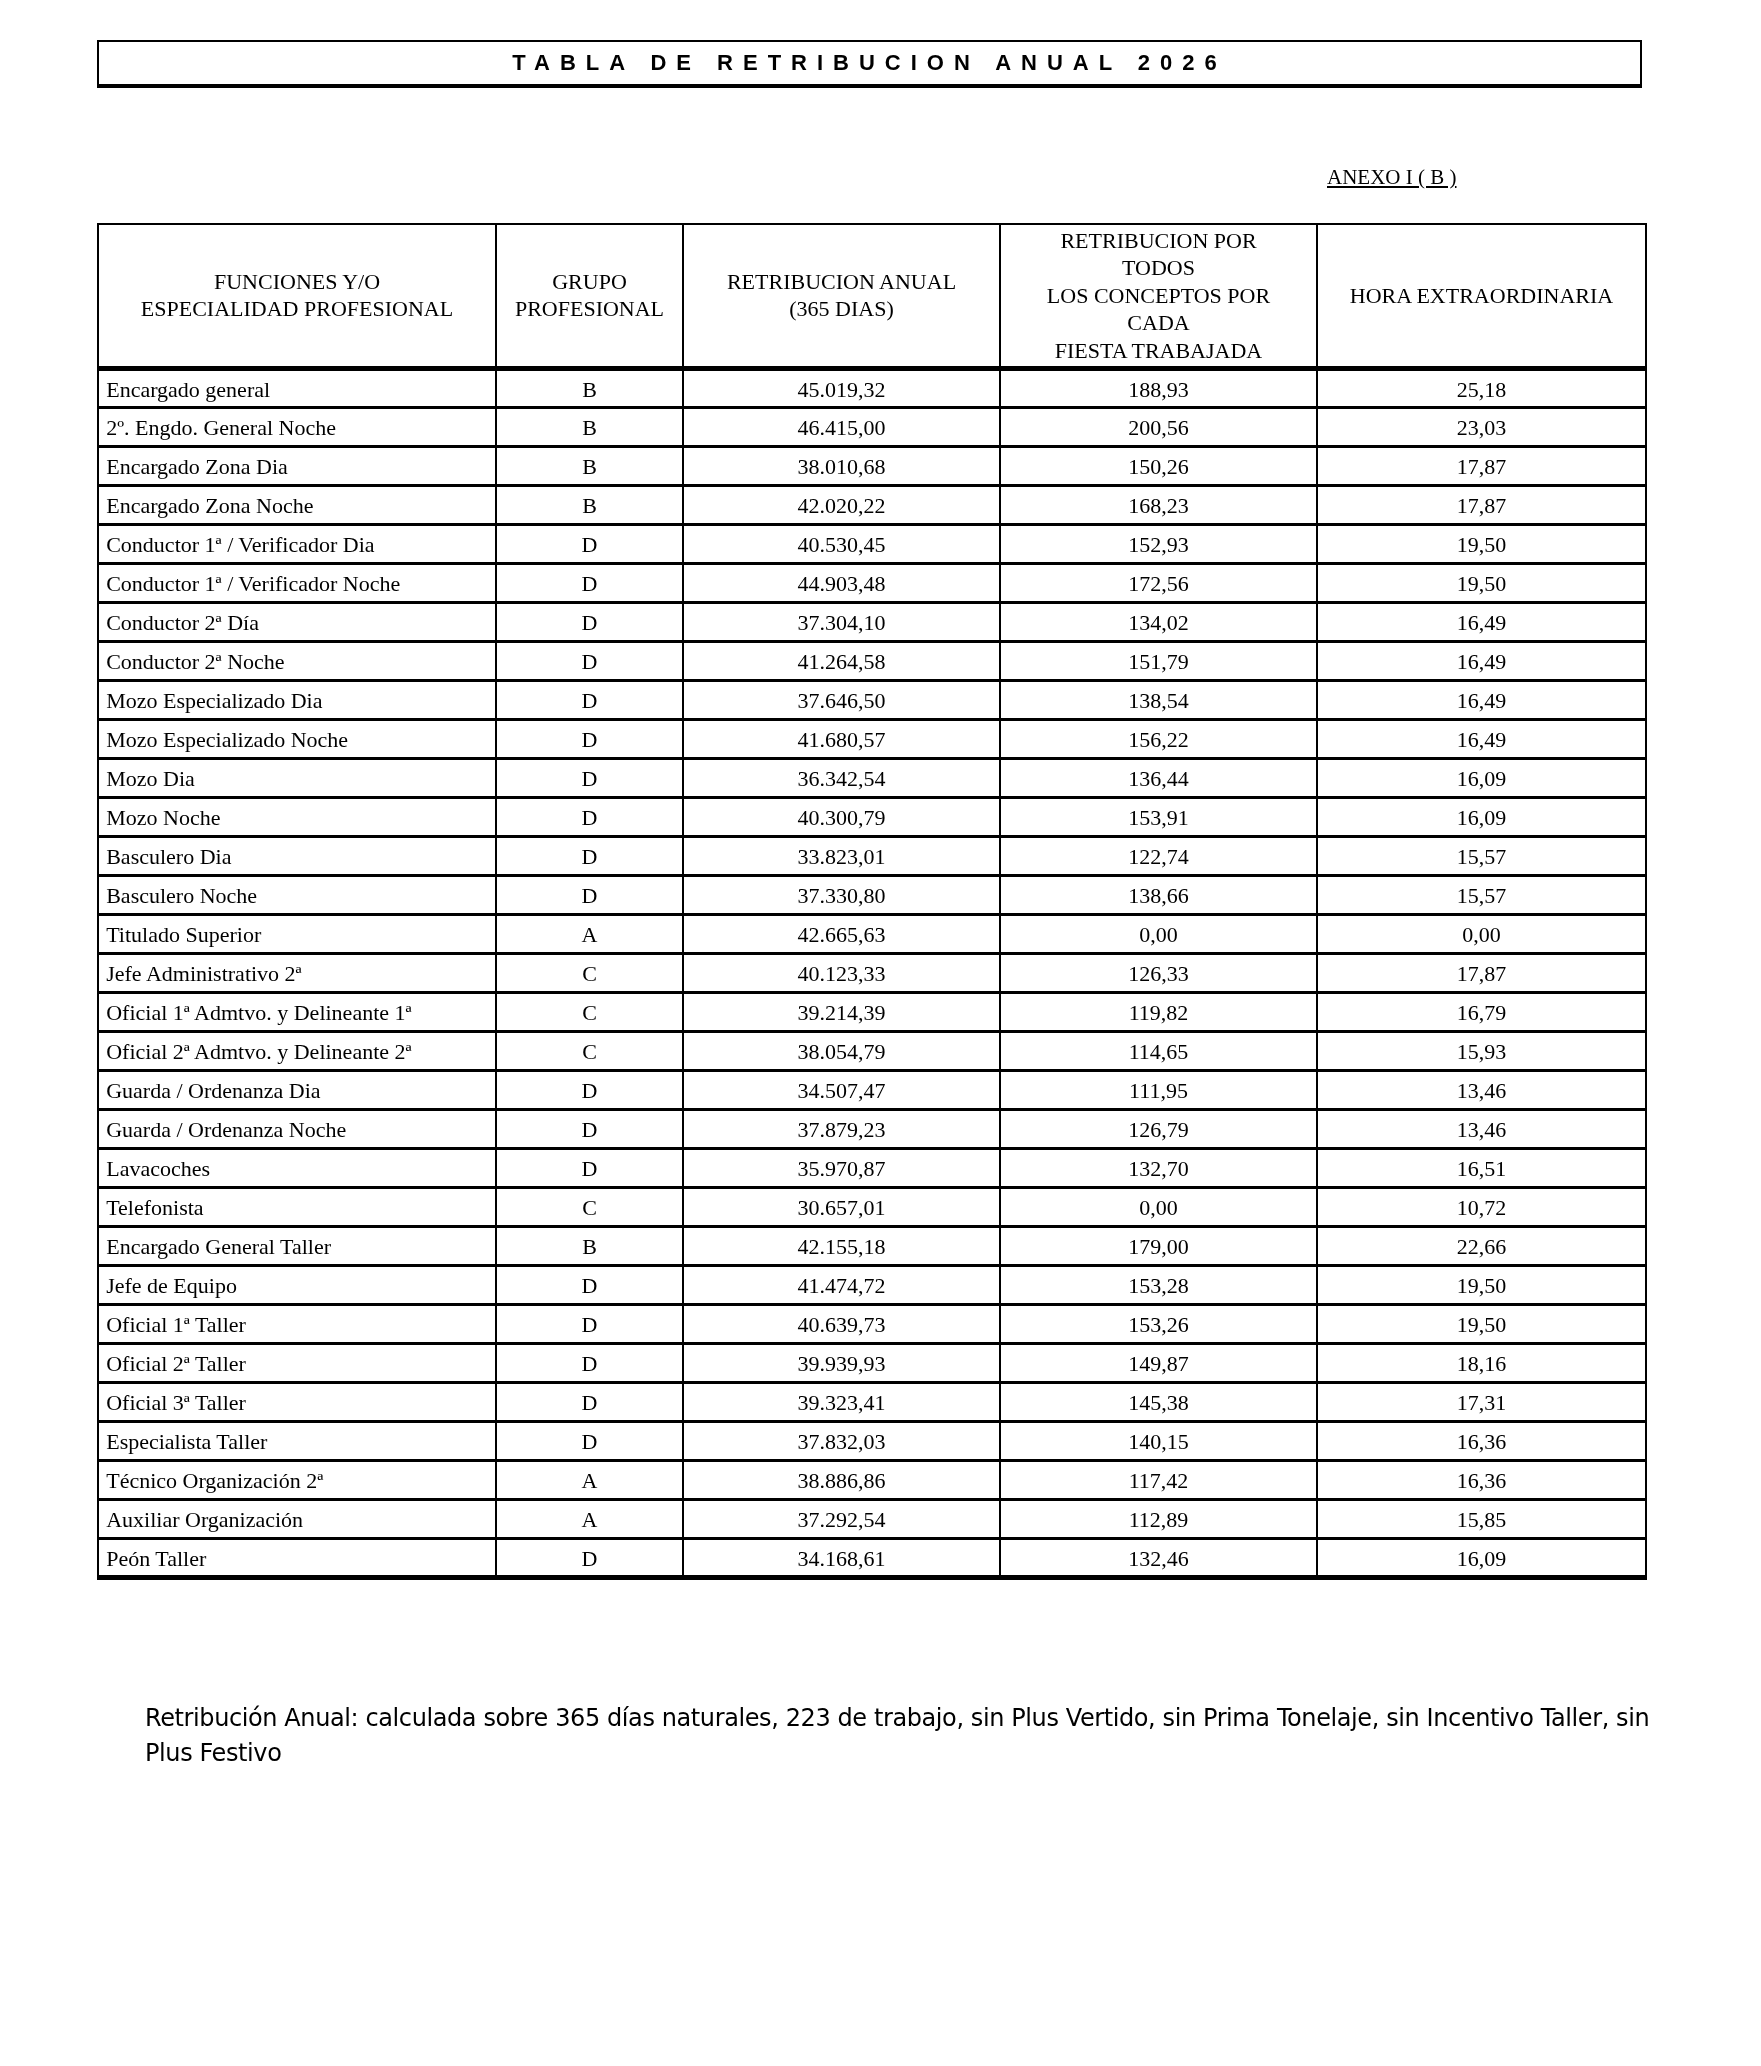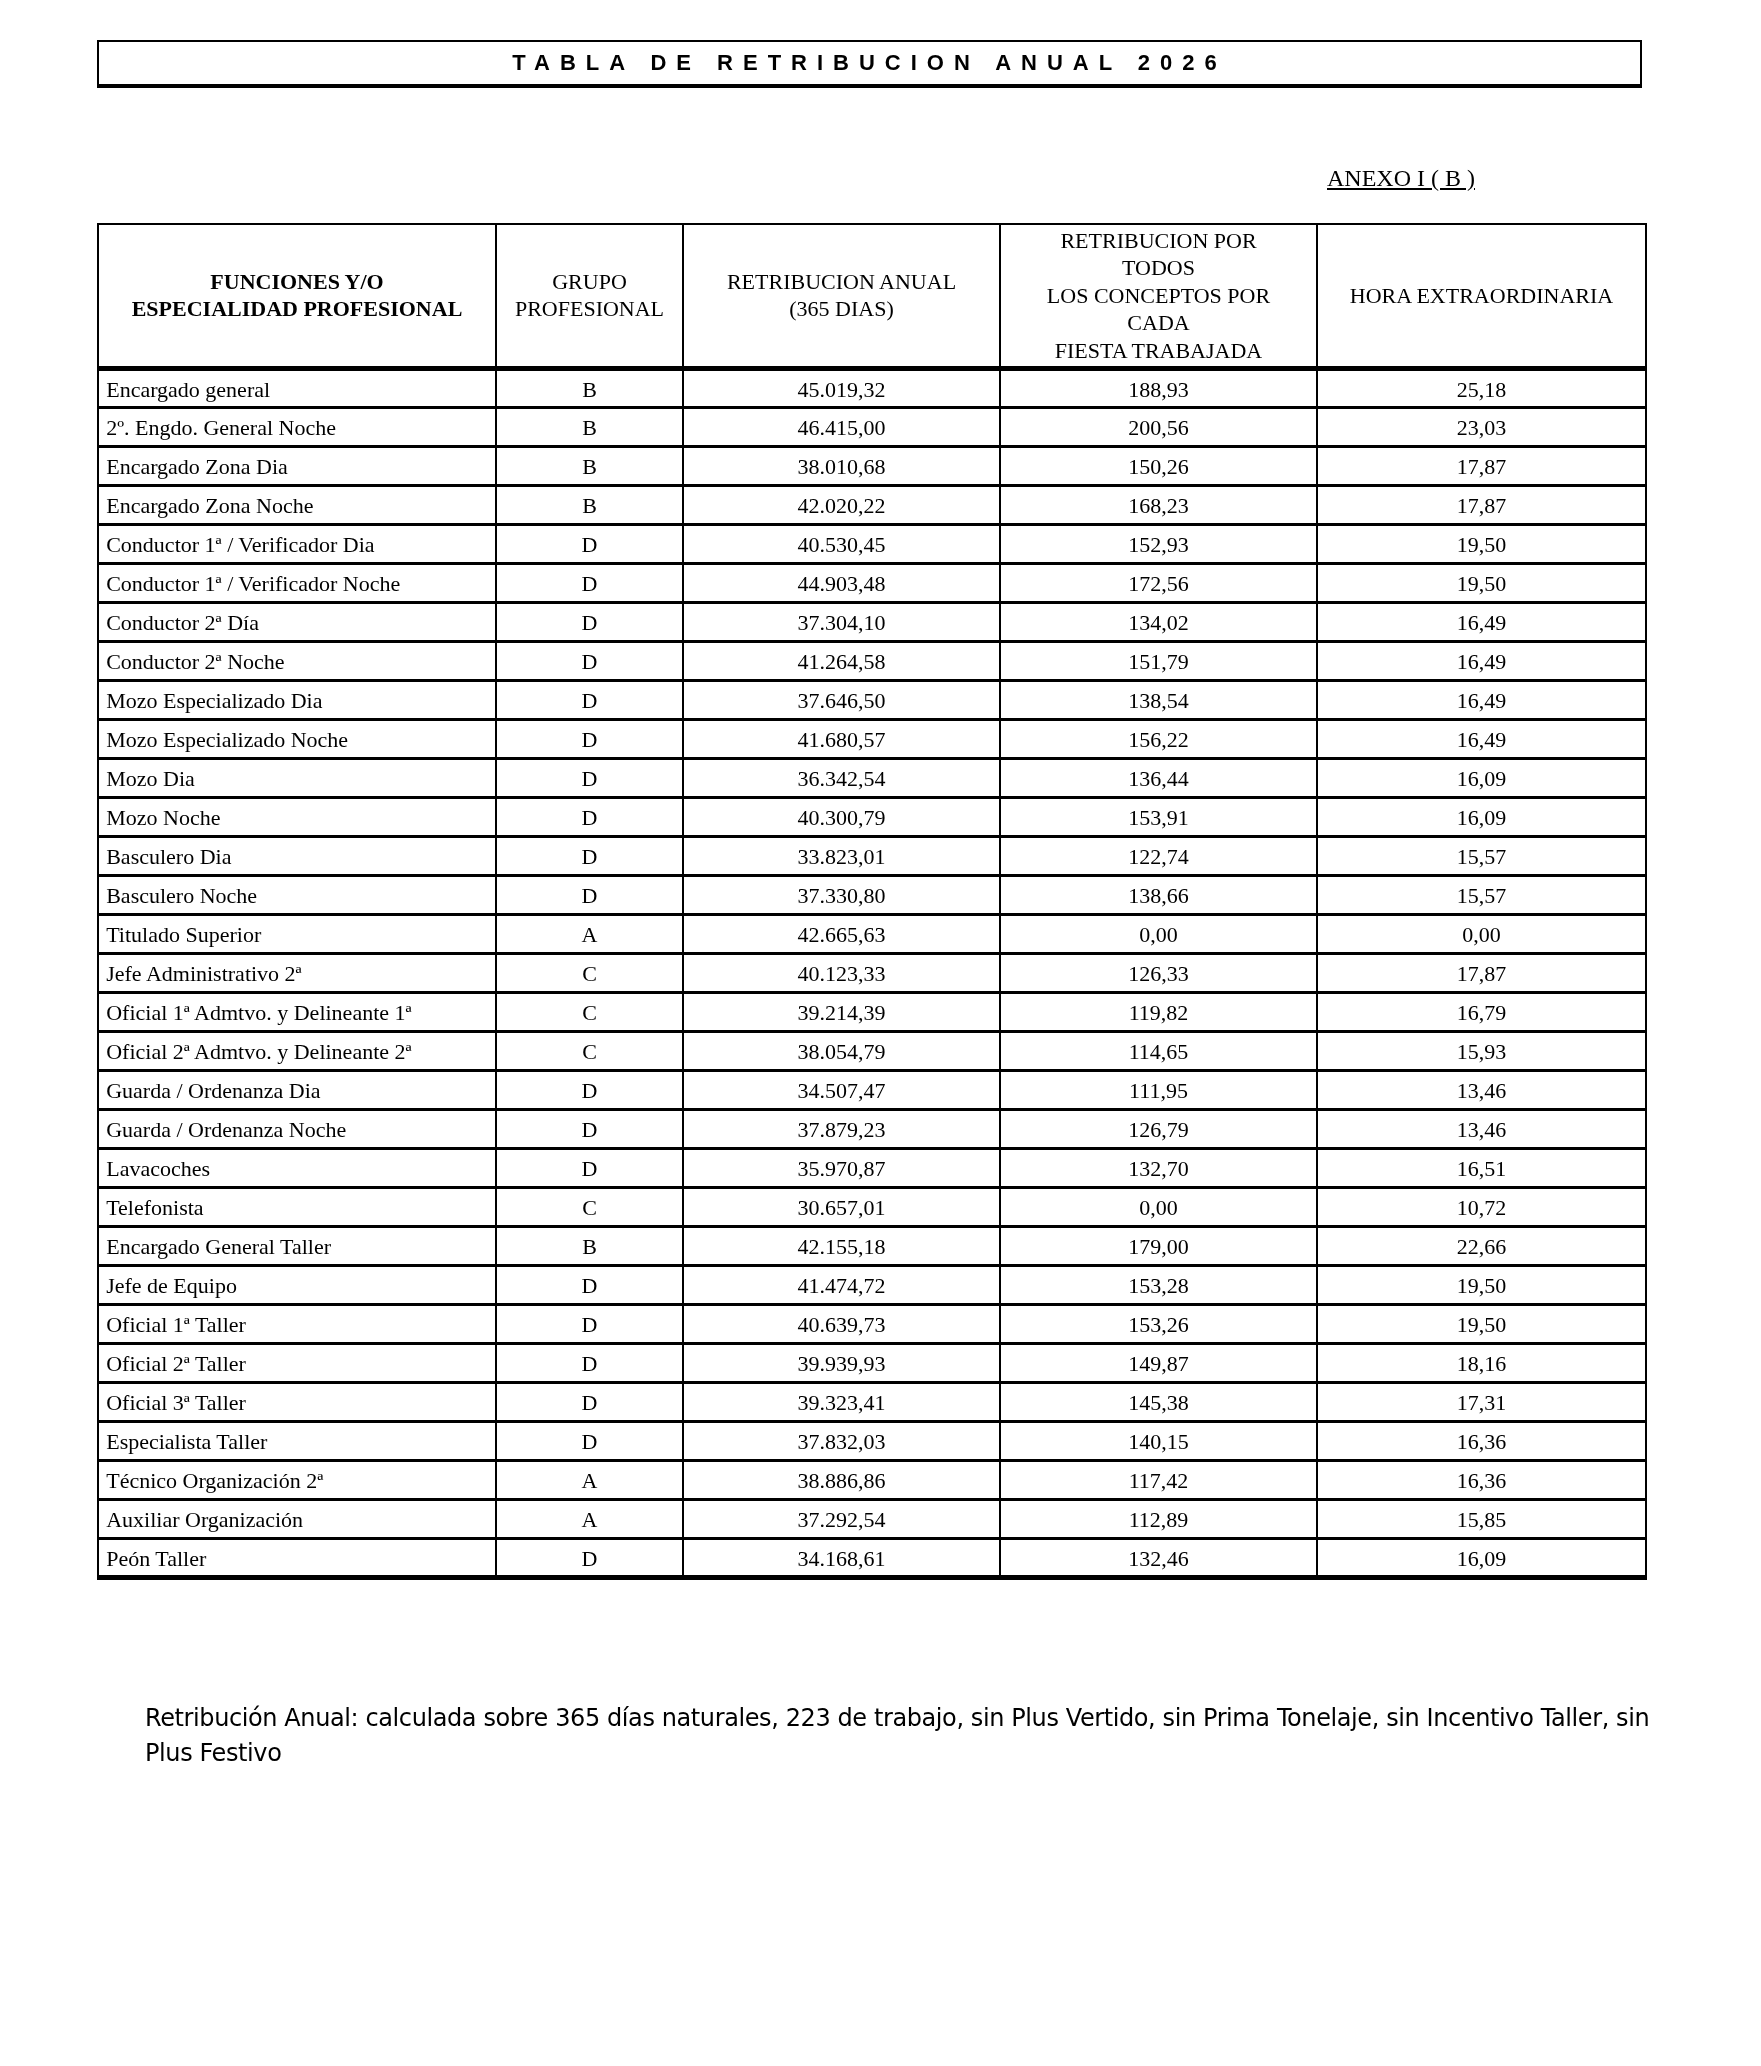--- a/index.html
+++ b/index.html
@@ -11,34 +11,34 @@
     position: absolute; left: 97px; top: 40px; width: 1545px; height: 48px;
     border: 2.9px solid #000; border-bottom-width: 4.3px; box-sizing: border-box;
     display: flex; align-items: center; justify-content: center;
   }
   .title-box span {
     font-family: "Liberation Sans", sans-serif; font-weight: bold;
     font-size: 22px; letter-spacing: 10px;
   }
   .annex {
     position: absolute; left: 1327px; top: 165px;
-    font-size: 24px; text-decoration: underline;
+    font-size: 21px; text-decoration: underline;
   }
   table.main {
     position: absolute; left: 97px; top: 223px; width: 1547px;
     border-collapse: collapse; table-layout: fixed;
   }
   table.main th, table.main td {
     border: 2.9px solid #000; box-sizing: border-box; font-size: 22px; line-height: 1.25;
   }
   table.main thead th {
     font-weight: normal; height: 144px; vertical-align: middle; text-align: center;
     border-bottom: 5.8px solid #000; padding: 0 4.3px;
   }
-  table.main thead th.bold { font-weight: bold; }
+  table.main thead th.bold { font-weight: normal; }
   table.main tbody td {
     height: 39px; padding: 2.9px 7.2px 0 7.2px; vertical-align: middle; text-align: center;
     border-top: 3.6px solid #000; border-bottom: 3.6px solid #000;
   }
   table.main tbody td.name { text-align: left; }
   table.main tbody tr:last-child td { border-bottom: 5.8px solid #000; }
   .col1 { width: 398px; } .col2 { width: 187px; } .col3 { width: 317px; }
   .col4 { width: 317px; } .col5 { width: 329px; }
   .footnote {
     position: absolute; left: 109px; top: 1701px; width: 1547px;

